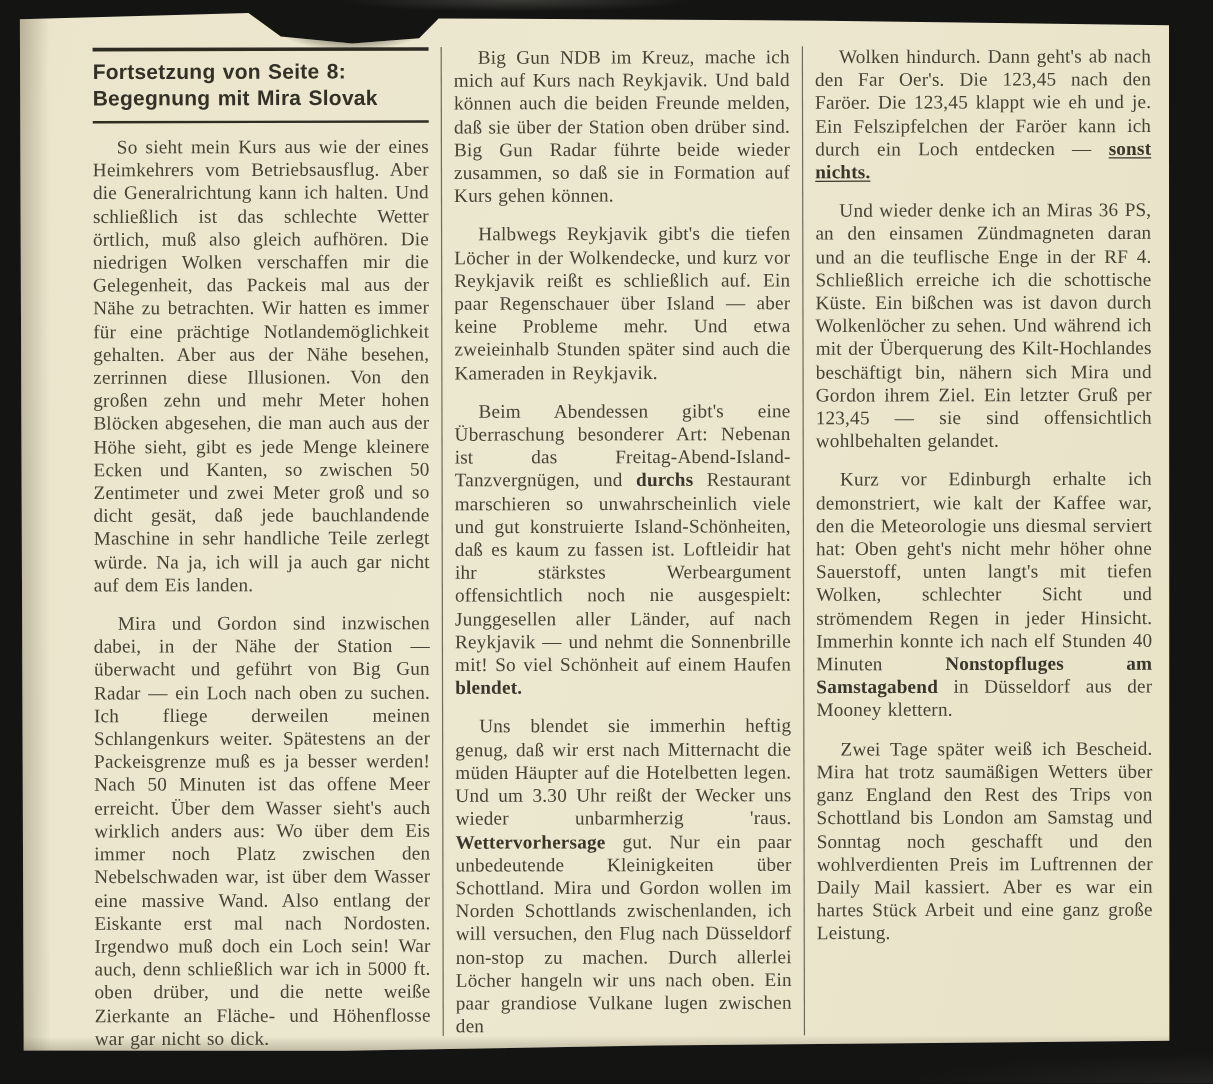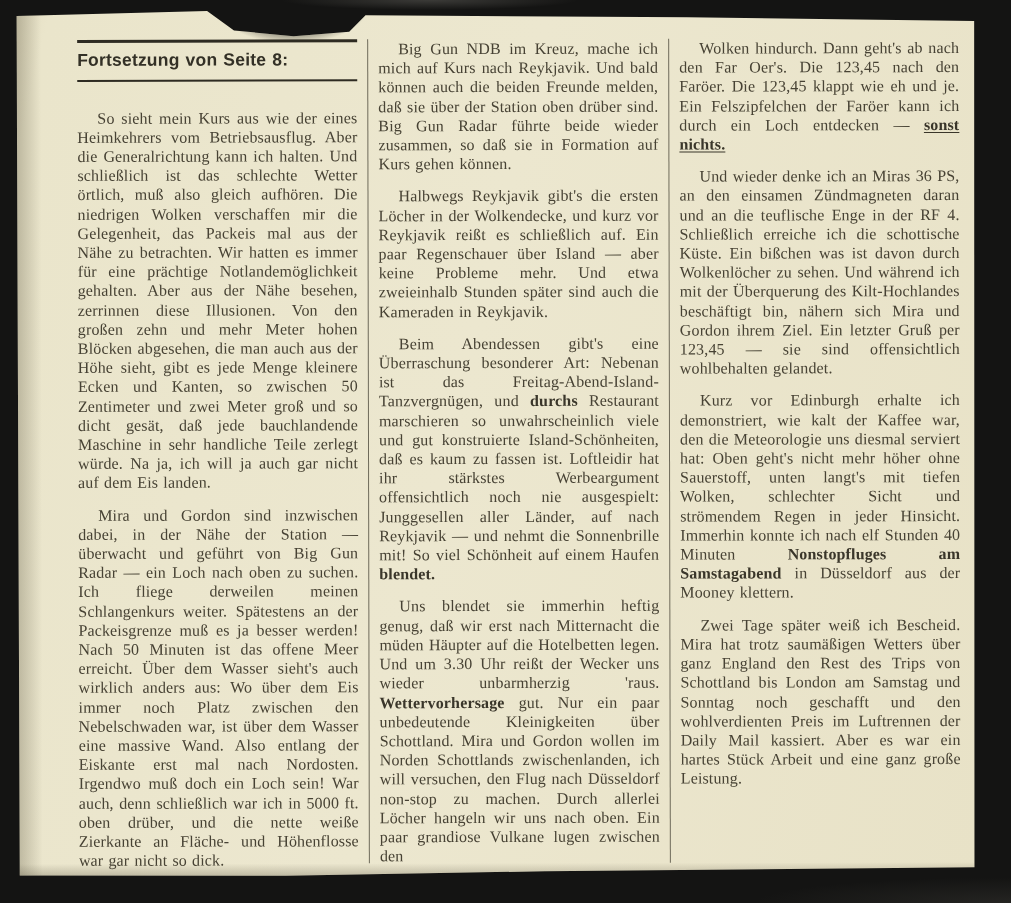--- a/index.html
+++ b/index.html
@@ -64,21 +64,21 @@
     hyphens:auto;
     -webkit-hyphens:auto;
   }
   .col.first{padding-left:0;}
   .col.last{padding-right:0;}
   .col + .col{border-left:1.5px solid #6e6a5a;}
   .par{margin:0 0 13px;text-indent:20px;}
   .par:last-child{margin-bottom:0;}
   .b{font-weight:700;color:#3a362a;}
   .u{text-decoration:underline;text-underline-offset:2px;}
-  .cont-header{margin:0 0 27px;}
+  .cont-header{margin:0 0 11px;}
   .rule-top{border-top:3.5px solid #2e2b22;margin:0 0 7px;}
   .rule-bottom{border-top:2.5px solid #2e2b22;margin:8px 0 0;}
   .hl{
     font-family:"Liberation Sans","DejaVu Sans",sans-serif;
     font-weight:700;
     font-size:17.5px;
     line-height:21.5px;
     color:#333026;
     letter-spacing:.2px;
     text-align:left;
@@ -92,32 +92,33 @@
   <div class="streak-bottom"></div>
 
   <div class="paper">
     <div class="smudge"></div>
     <div class="columns">
 
       <div class="col first">
         <div class="cont-header">
           <div class="rule-top"></div>
           <div class="hl">Fortsetzung von Seite 8:</div>
+          <div class="hl">Begegnung mit Mira Slovak</div>
           <div class="rule-bottom"></div>
         </div>
         <div class="col-body">
             <p class="par"><span>So sieht mein Kurs aus wie der eines Heimkehrers vom Betriebsausflug. Aber die Generalrichtung kann ich halten. Und schließlich ist das schlechte Wetter örtlich, muß also gleich aufhören. Die niedrigen Wolken verschaffen mir die Gelegenheit, das Packeis mal aus der Nähe zu betrachten. Wir hatten es immer für eine prächtige Notlandemöglichkeit gehalten. Aber aus der Nähe besehen, zerrinnen diese Illusionen. Von den großen zehn und mehr Meter hohen Blöcken abgesehen, die man auch aus der Höhe sieht, gibt es jede Menge kleinere Ecken und Kanten, so zwischen 50 Zentimeter und zwei Meter groß und so dicht gesät, daß jede bauchlandende Maschine in sehr handliche Teile zerlegt würde. Na ja, ich will ja auch gar nicht auf dem Eis landen.</span></p>
             <p class="par"><span>Mira und Gordon sind inzwischen dabei, in der Nähe der Station — überwacht und geführt von Big Gun Radar — ein Loch nach oben zu suchen. Ich fliege derweilen meinen Schlangenkurs weiter. Spätestens an der Packeisgrenze muß es ja besser werden! Nach 50 Minuten ist das offene Meer erreicht. Über dem Wasser sieht's auch wirklich anders aus: Wo über dem Eis immer noch Platz zwischen den Nebelschwaden war, ist über dem Wasser eine massive Wand. Also entlang der Eiskante erst mal nach Nordosten. Irgendwo muß doch ein Loch sein! War auch, denn schließlich war ich in 5000 ft. oben drüber, und die nette weiße Zierkante an Fläche- und Höhenflosse war gar nicht so dick.</span></p>
           </div>
       </div>
 
       <div class="col">
         <div class="col-body">
             <p class="par"><span>Big Gun NDB im Kreuz, mache ich mich auf Kurs nach Reykjavik. Und bald können auch die beiden Freunde melden, daß sie über der Station oben drüber sind. Big Gun Radar führte beide wieder zusammen, so daß sie in Formation auf Kurs gehen können.</span></p>
-            <p class="par"><span>Halbwegs Reykjavik gibt's die ersten Löcher in der Wolkendecke, und kurz vor Reykjavik reißt es schließlich auf. Ein paar Regenschauer über Island — aber keine Probleme mehr. Und etwa zweieinhalb Stunden später sind auch die Kameraden in Reykjavik.</span></p>
+            <p class="par"><span>Halbwegs Reykjavik gibt's die tiefen Löcher in der Wolkendecke, und kurz vor Reykjavik reißt es schließlich auf. Ein paar Regenschauer über Island — aber keine Probleme mehr. Und etwa zweieinhalb Stunden später sind auch die Kameraden in Reykjavik.</span></p>
             <p class="par"><span>Beim Abendessen gibt's eine Überraschung besonderer Art: Nebenan ist das Freitag-Abend-Island-Tanzvergnügen, und </span><span class="b">durchs</span><span> Restaurant marschieren so unwahrscheinlich viele und gut konstruierte Island-Schönheiten, daß es kaum zu fassen ist. Loftleidir hat ihr stärkstes Werbeargument offensichtlich noch nie ausgespielt: Junggesellen aller Länder, auf nach Reykjavik — und nehmt die Sonnenbrille mit! So viel Schönheit auf einem Haufen </span><span class="b">blendet.</span></p>
             <p class="par"><span>Uns blendet sie immerhin heftig genug, daß wir erst nach Mitternacht die müden Häupter auf die Hotelbetten legen. Und um 3.30 Uhr reißt der Wecker uns wieder unbarmherzig 'raus. </span><span class="b">Wettervorhersage</span><span> gut. Nur ein paar unbedeutende Kleinigkeiten über Schottland. Mira und Gordon wollen im Norden Schottlands zwischenlanden, ich will versuchen, den Flug nach Düsseldorf non-stop zu machen. Durch allerlei Löcher hangeln wir uns nach oben. Ein paar grandiose Vulkane lugen zwischen den</span></p>
           </div>
       </div>
 
       <div class="col last">
         <div class="col-body">
             <p class="par"><span>Wolken hindurch. Dann geht's ab nach den Far Oer's. Die 123,45 nach den Faröer. Die 123,45 klappt wie eh und je. Ein Felszipfelchen der Faröer kann ich durch ein Loch entdecken — </span><span class="b u">sonst nichts.</span></p>
             <p class="par"><span>Und wieder denke ich an Miras 36 PS, an den einsamen Zündmagneten daran und an die teuflische Enge in der RF 4. Schließlich erreiche ich die schottische Küste. Ein bißchen was ist davon durch Wolkenlöcher zu sehen. Und während ich mit der Überquerung des Kilt-Hochlandes beschäftigt bin, nähern sich Mira und Gordon ihrem Ziel. Ein letzter Gruß per 123,45 — sie sind offensichtlich wohlbehalten gelandet.</span></p>
             <p class="par"><span>Kurz vor Edinburgh erhalte ich demonstriert, wie kalt der Kaffee war, den die Meteorologie uns diesmal serviert hat: Oben geht's nicht mehr höher ohne Sauerstoff, unten langt's mit tiefen Wolken, schlechter Sicht und strömendem Regen in jeder Hinsicht. Immerhin konnte ich nach elf Stunden 40 Minuten </span><span class="b">Nonstopfluges am Samstagabend</span><span> in Düsseldorf aus der Mooney klettern.</span></p>

